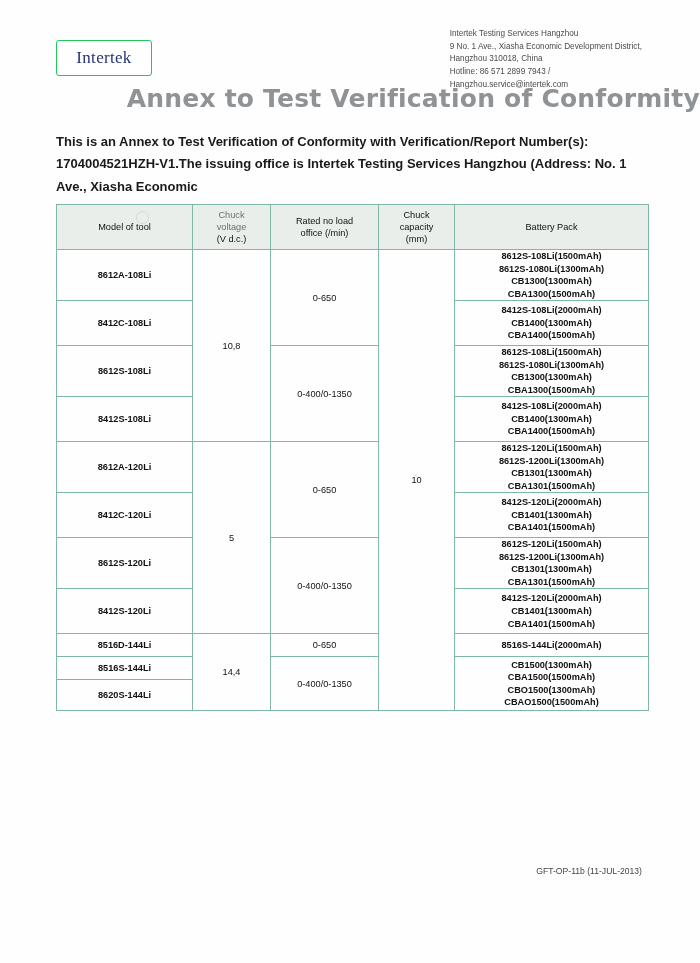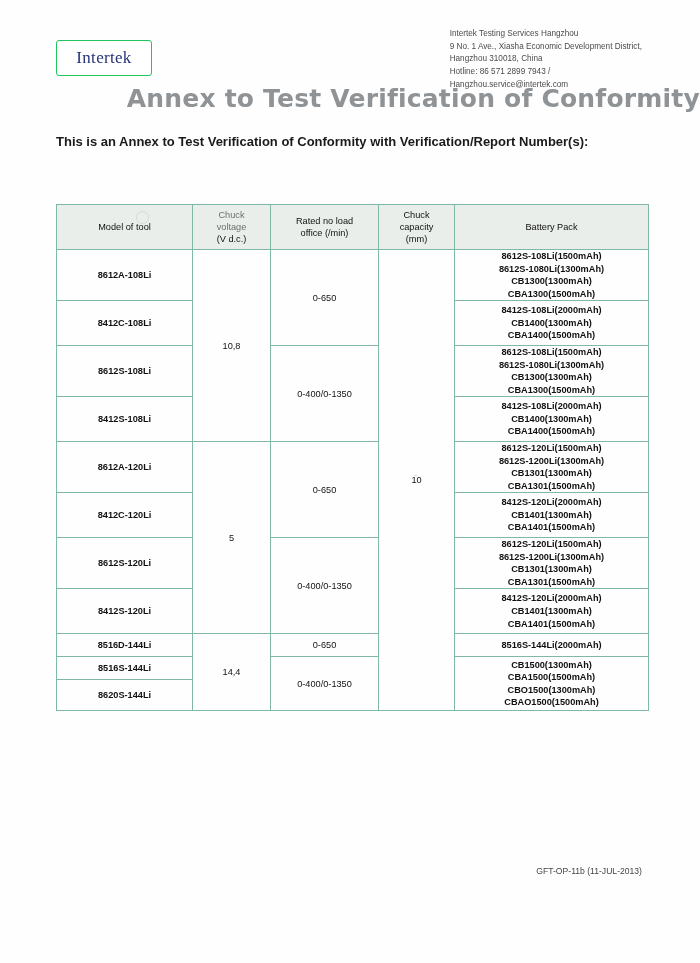--- a/index.html
+++ b/index.html
@@ -157,20 +157,21 @@
     <div>9 No. 1 Ave., Xiasha Economic Development District,</div>
     <div>Hangzhou 310018, China</div>
     <div>Hotline: 86 571 2899 7943 /</div>
     <div>Hangzhou.service@intertek.com</div>
   </div>
 
   <div class="title">Annex to Test Verification of Conformity</div>
 
   <div class="intro">
     <div>This is an Annex to Test Verification of Conformity with Verification/Report Number(s):</div>
+    <div>1704004521HZH-V1.The issuing office is Intertek Testing Services Hangzhou (Address: No. 1 Ave., Xiasha Economic</div>
   </div>
 
   <div class="tbl-wrap">
     <table class="spec">
       <colgroup>
         <col style="width:136px">
         <col style="width:78px">
         <col style="width:108px">
         <col style="width:76px">
         <col style="width:194px">

